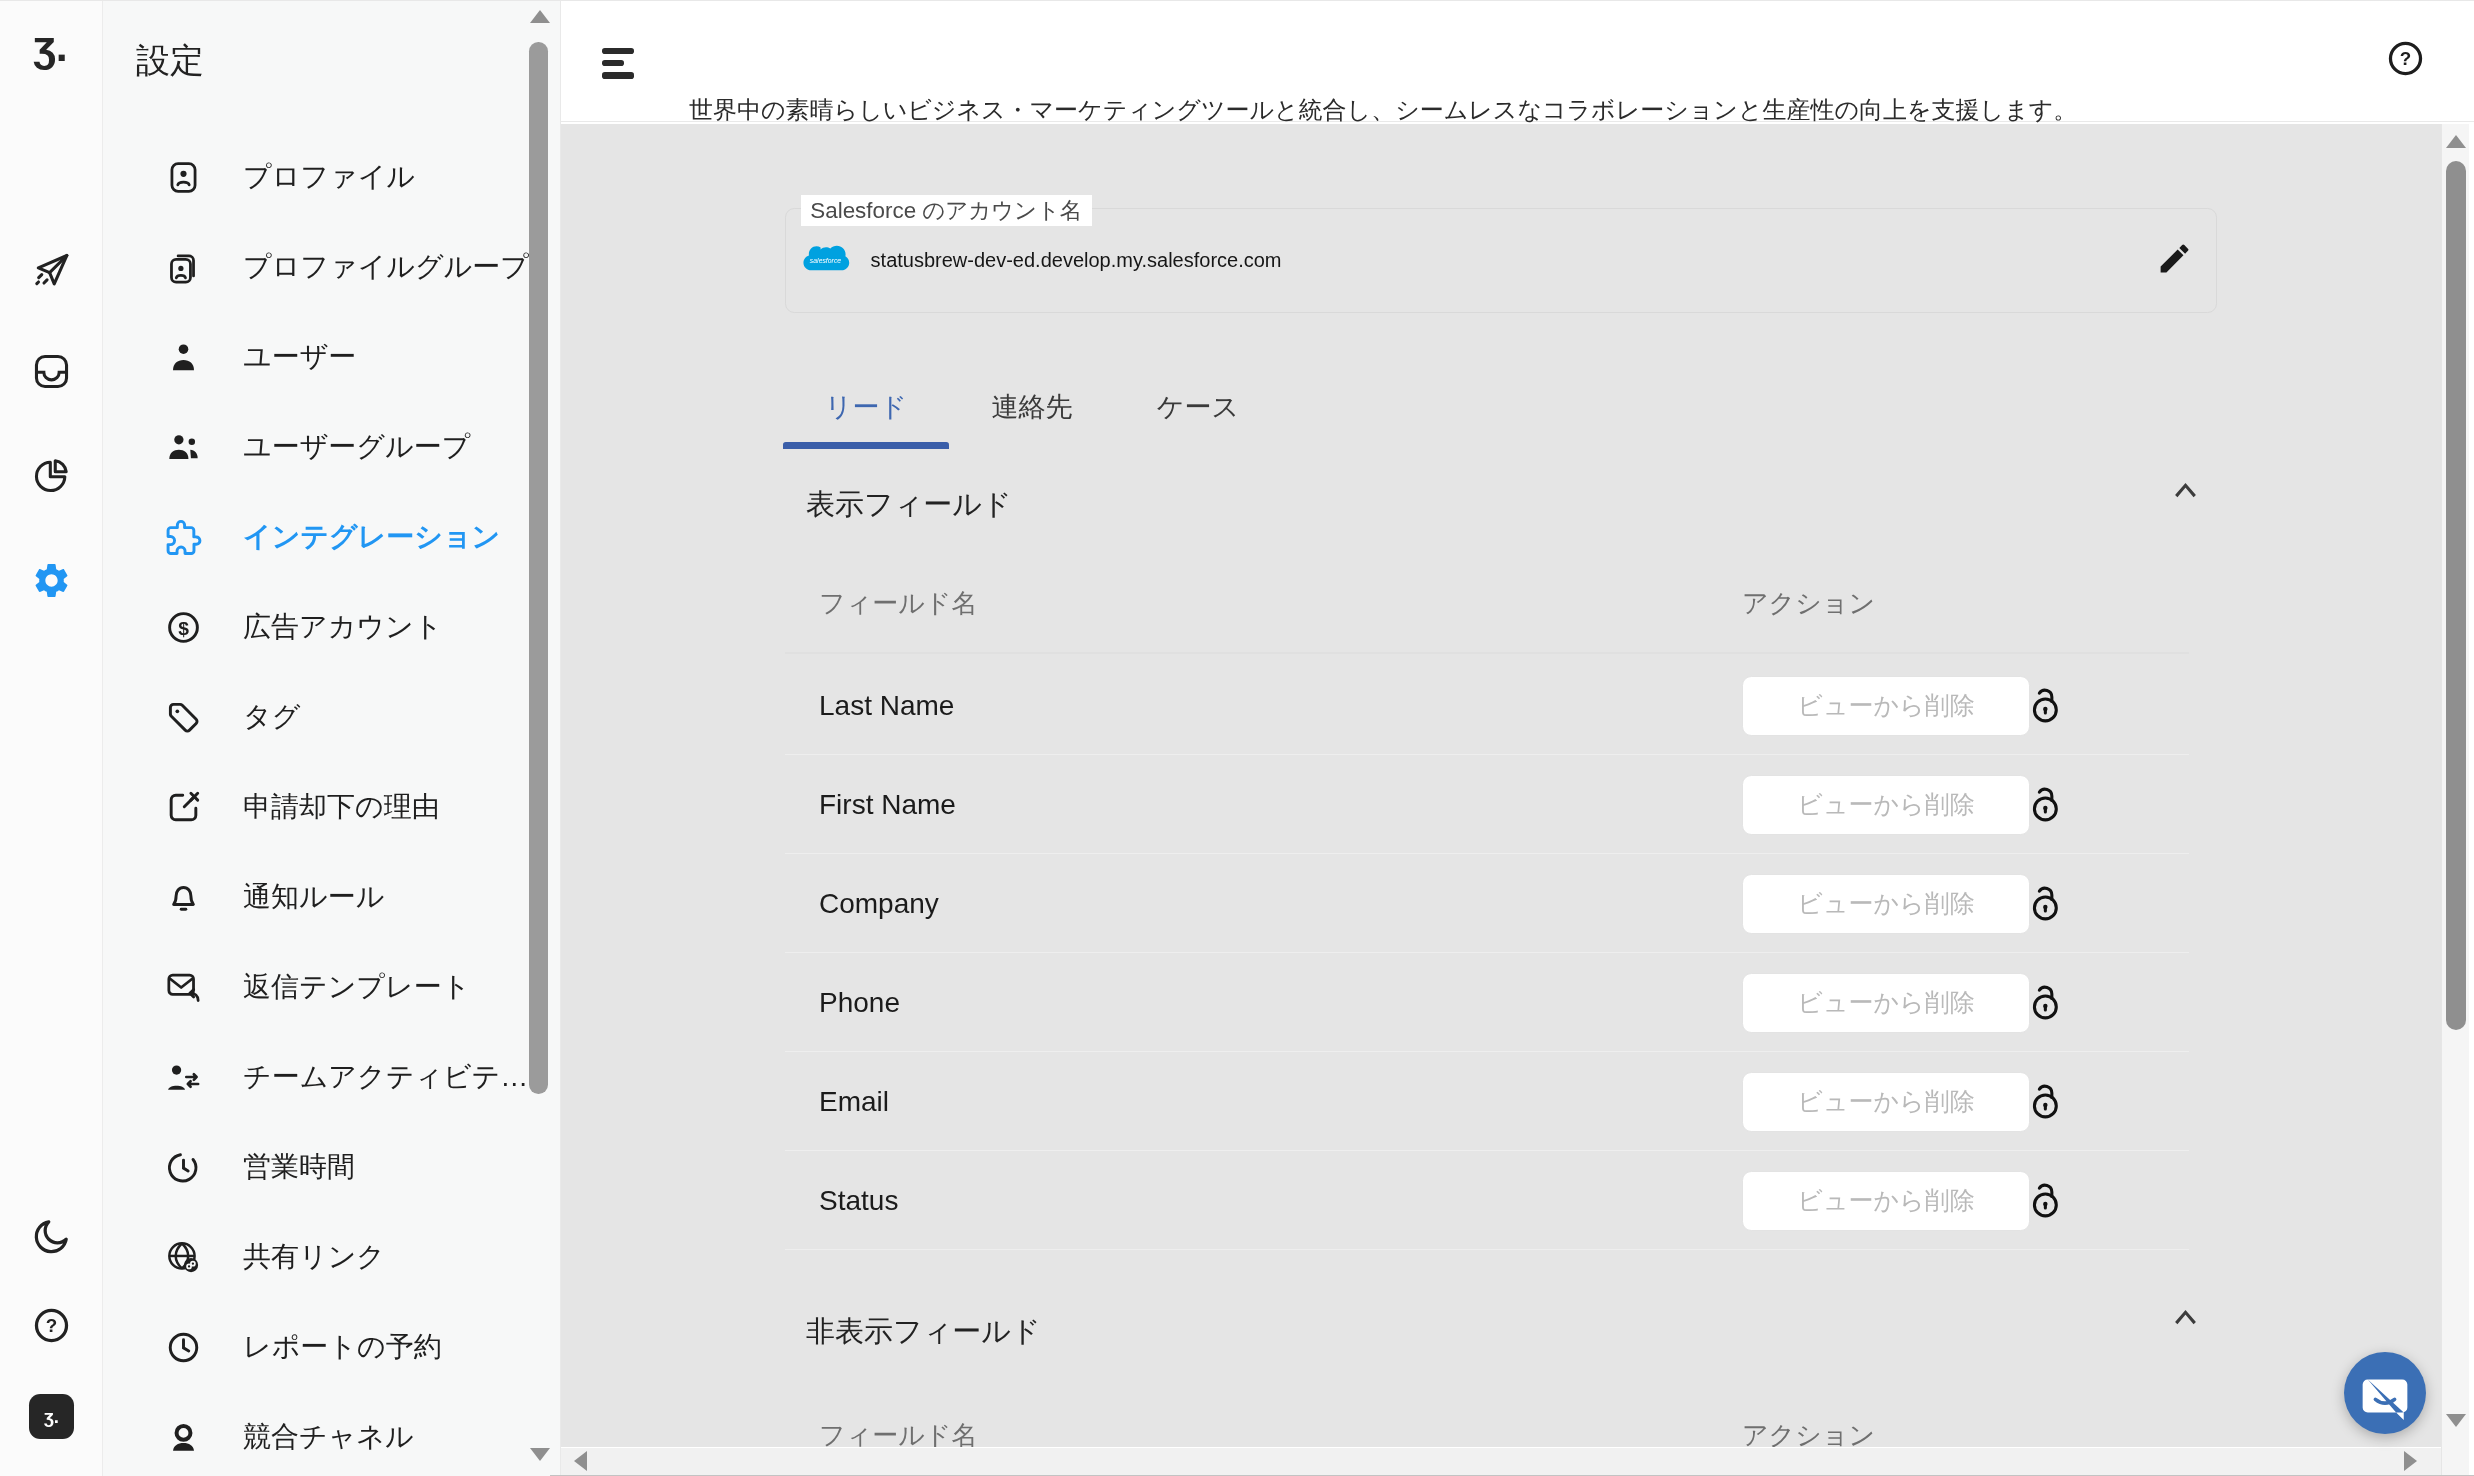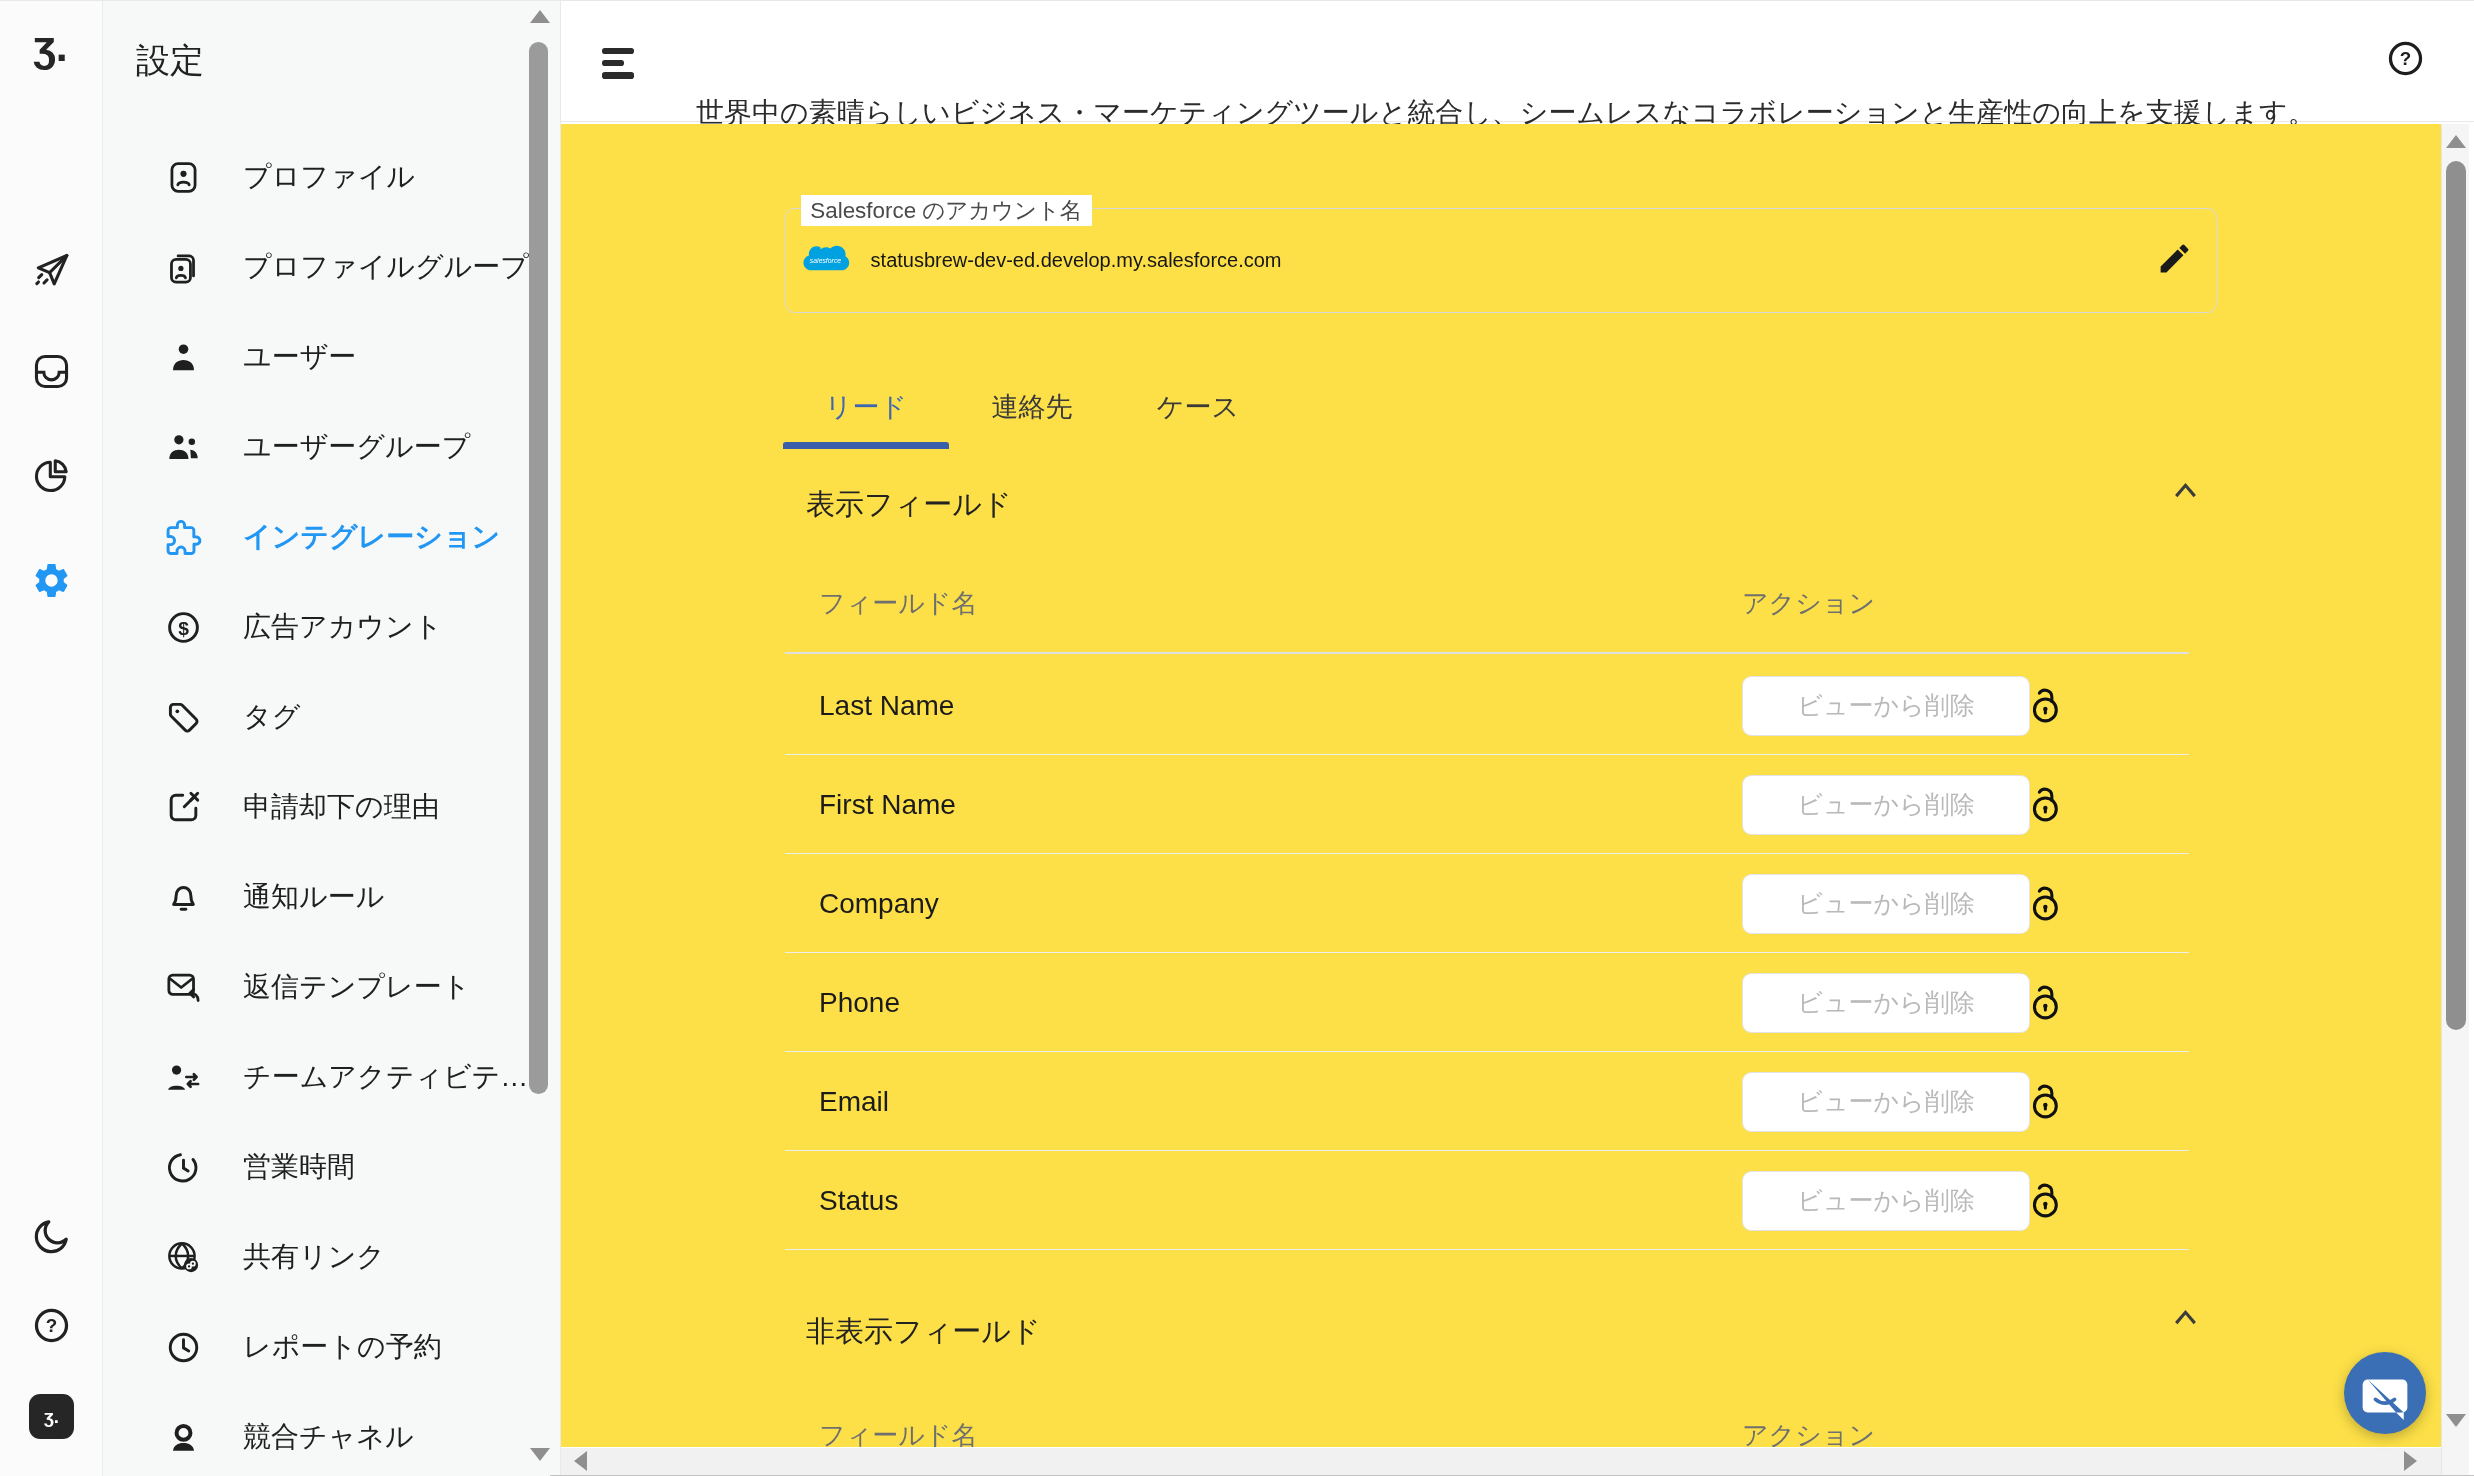--- a/index.html
+++ b/index.html
@@ -33,25 +33,25 @@
 
   
   .main{position:absolute;left:561px;top:0;width:1914px;height:1477px;background:#fff;}
   .m-header{position:absolute;left:0;top:0;width:100%;height:121px;background:#fff;border-bottom:1.9px solid #e9e9e9;}
   .menu-btn{position:absolute;left:41px;top:45px;width:41px;height:37px;background:none;border:none;padding:1.9px 0;cursor:pointer;}
   .menu-btn i{display:block;height:6.5px;border-radius:2.8px;background:#2b2b2b;margin-bottom:5.6px;}
   .menu-btn i:nth-child(1){width:32px;}
   .menu-btn i:nth-child(2){width:22.4px;}
   .menu-btn i:nth-child(3){width:32px;}
   .m-title{position:absolute;left:129px;top:22.4px;font-size:36px;font-weight:700;color:#111;}
-  .m-subtitle{position:absolute;left:135px;top:93px;font-size:28px;color:#2b2b2b;}
+  .m-subtitle{position:absolute;left:128px;top:93px;font-size:24px;color:#2b2b2b;}
   .help-btn{position:absolute;right:49px;top:37px;width:41px;height:41px;background:none;border:none;padding:0;color:#1d1d1d;cursor:pointer;}
   .help-btn svg{width:41px;height:41px;}
 
-  .m-content{position:absolute;left:0;top:123px;width:1880px;height:1323px;background:#fde047;overflow:hidden;}
+  .m-content{position:absolute;left:0;top:123px;width:1880px;height:1323px;background:#e5e5e5;overflow:hidden;}
 
   
   .acc-box{position:absolute;left:224px;top:84px;width:1432px;height:105px;border:1.9px solid #d9d9d9;border-radius:9.3px;}
   .acc-label{position:absolute;left:15px;top:-14px;background:#fff;padding:0 9.3px;font-size:22.4px;color:#4a4a4a;}
   .acc-inner{display:flex;align-items:center;height:100%;padding-left:15px;}
   .acc-cloud{width:49px;height:36px;}
   .acc-cloud svg{width:49px;height:36px;display:block;}
   .acc-value{margin-left:20.6px;font-size:20px;color:#161616;}
   .acc-edit{position:absolute;right:20.6px;top:30px;width:41px;height:41px;background:none;border:none;padding:0;cursor:pointer;}
   .acc-edit svg{width:37px;height:37px;fill:#1a1a1a;}

